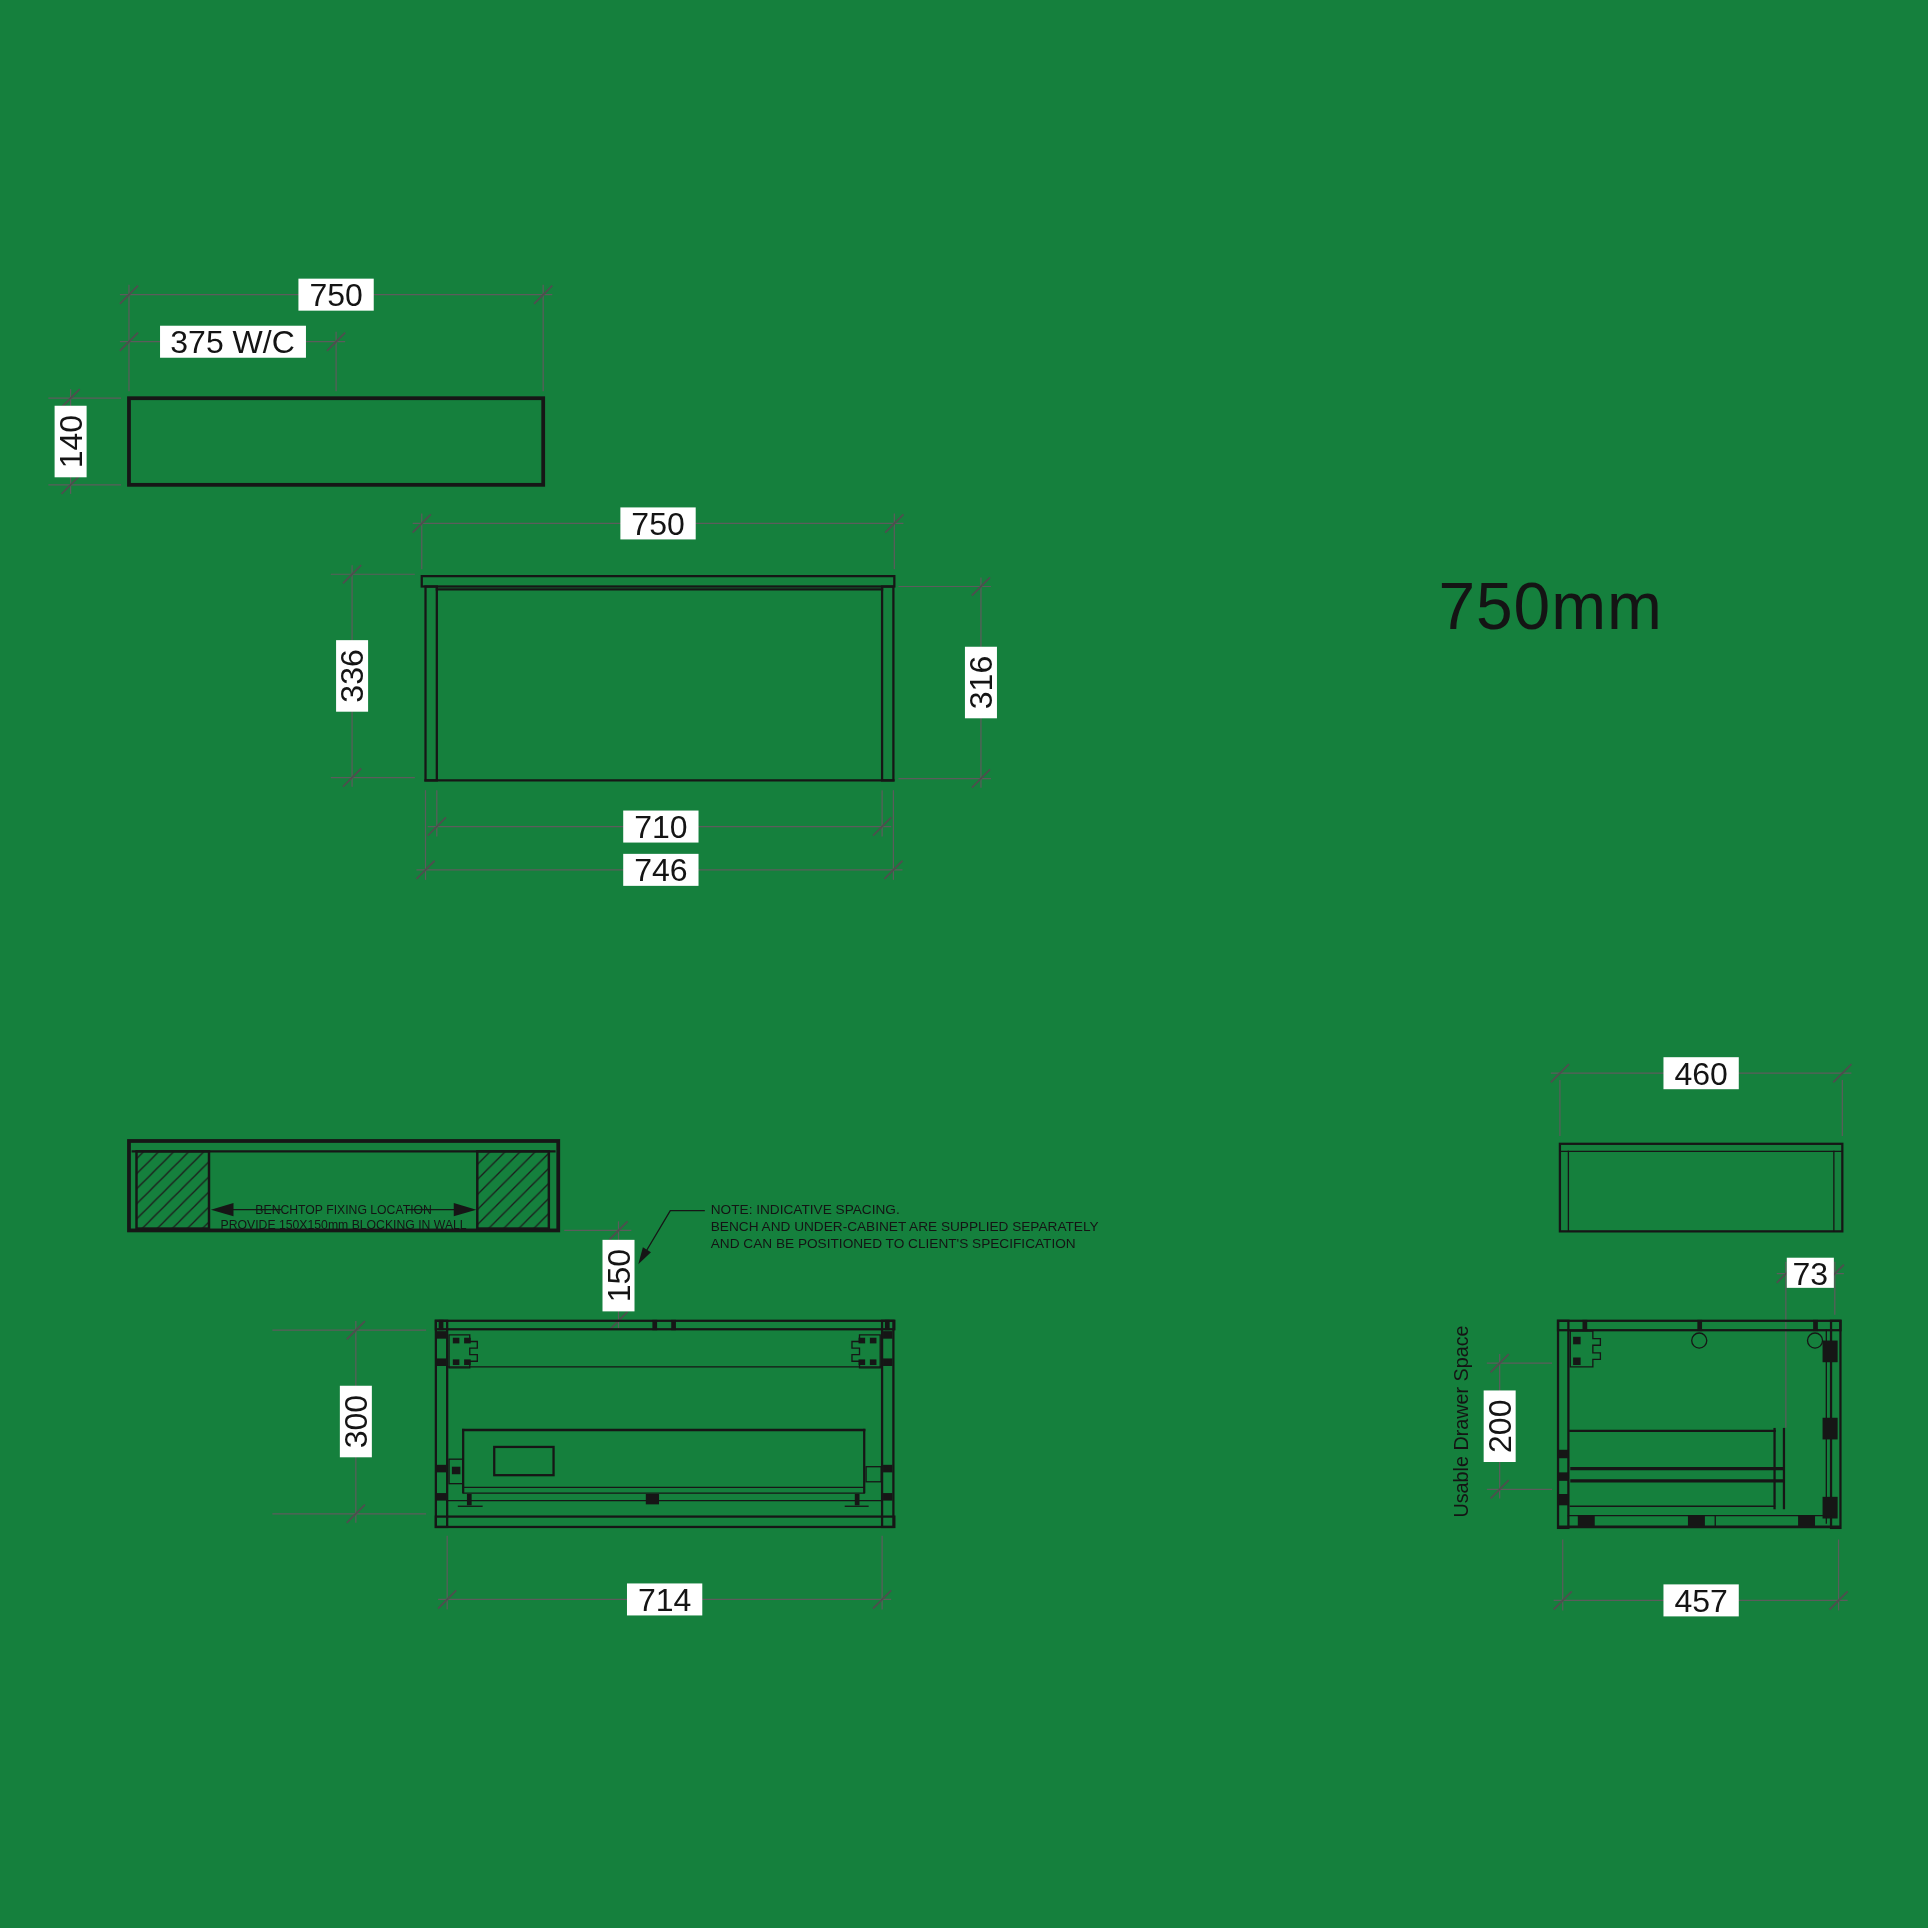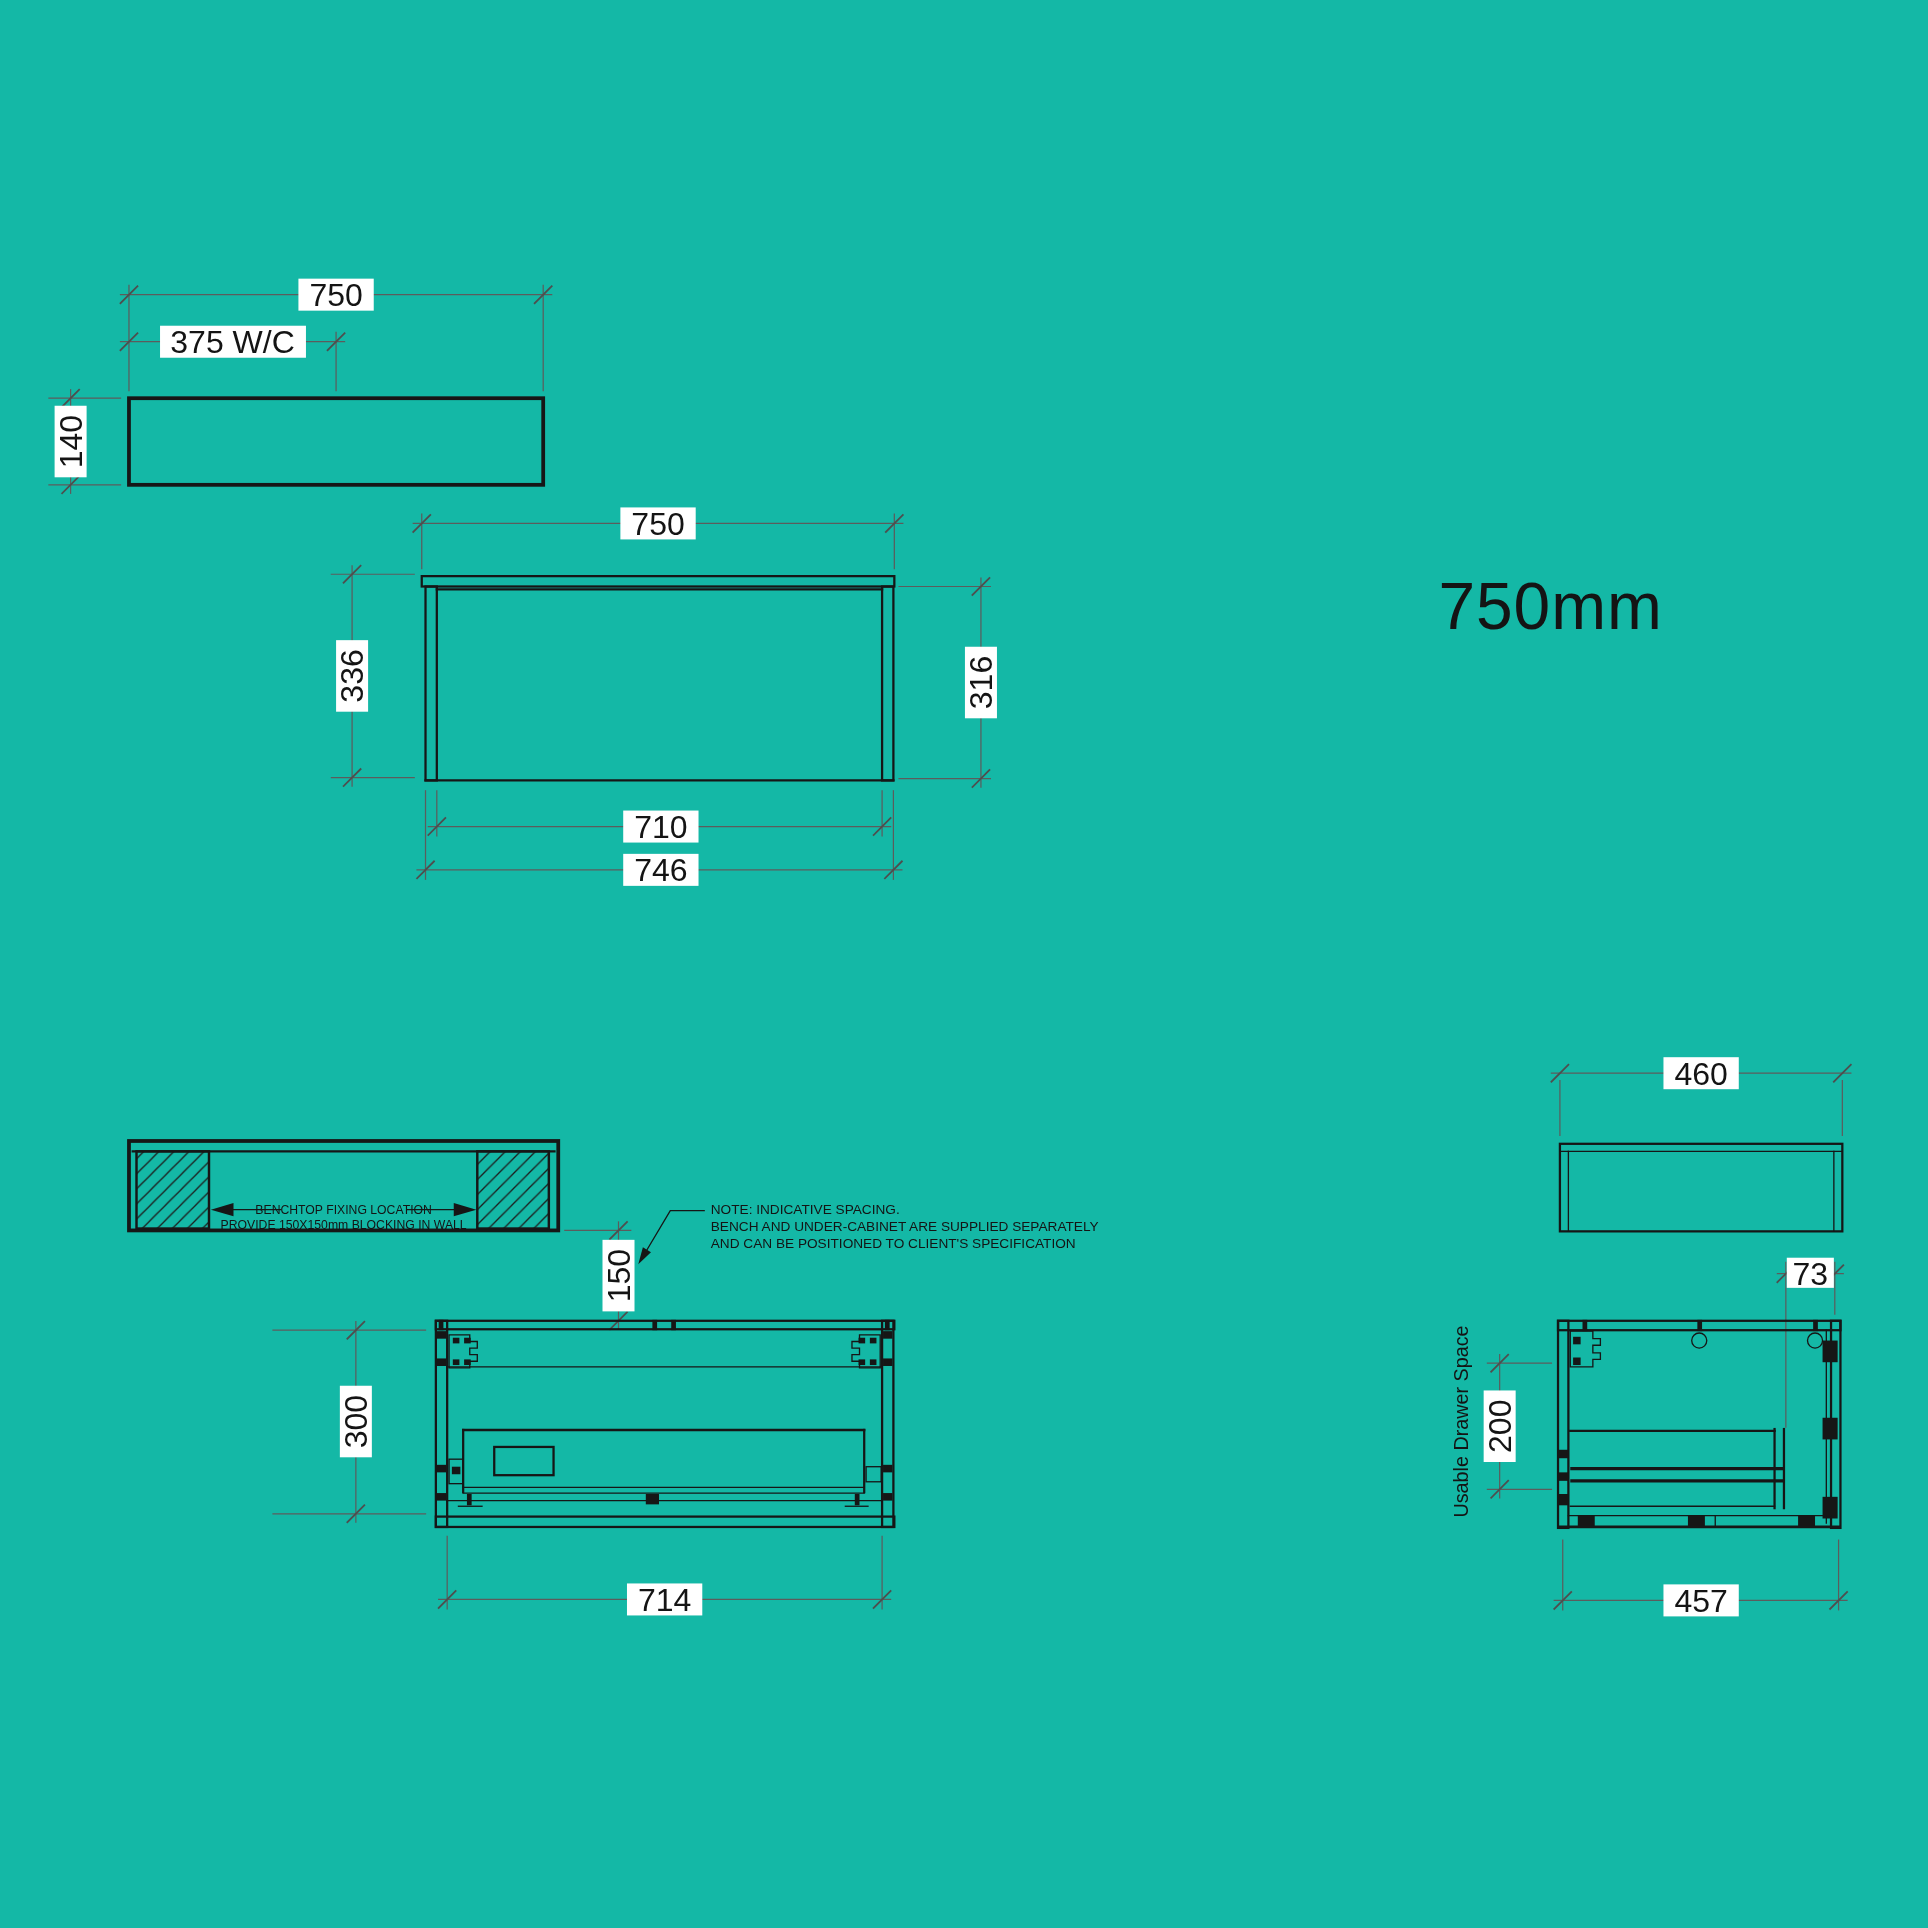--- a/index.html
+++ b/index.html
@@ -1,16 +1,16 @@
 <!DOCTYPE html>
 <html style="font-size:15px"><head>
 <meta charset="utf-8">
 <style>
   html,body{margin:0;padding:0;background:#ffffff;}
-  .page{position:relative;width:1928px;height:1928px;background:#14b8a6;overflow:hidden;}
+  .page{position:relative;width:1928px;height:1928px;background:#15803d;overflow:hidden;}
   svg{position:absolute;left:0;top:0;}
   
   .obj{stroke:#161616;stroke-width:2.4;fill:none;stroke-linecap:square;}
   .objthick{stroke:#161616;stroke-width:4;fill:none;stroke-linecap:square;}
   .thin{stroke:#161616;stroke-width:1.4;fill:none;stroke-linecap:square;}
   .fillb{fill:#161616;stroke:none;}
   
   .dim{stroke:#5c5c5c;stroke-width:1.3;fill:none;stroke-linecap:square;}
   .tick{stroke:#4e4e4e;stroke-width:1.9;fill:none;stroke-linecap:square;}
   .wbg{fill:#ffffff;stroke:none;}

